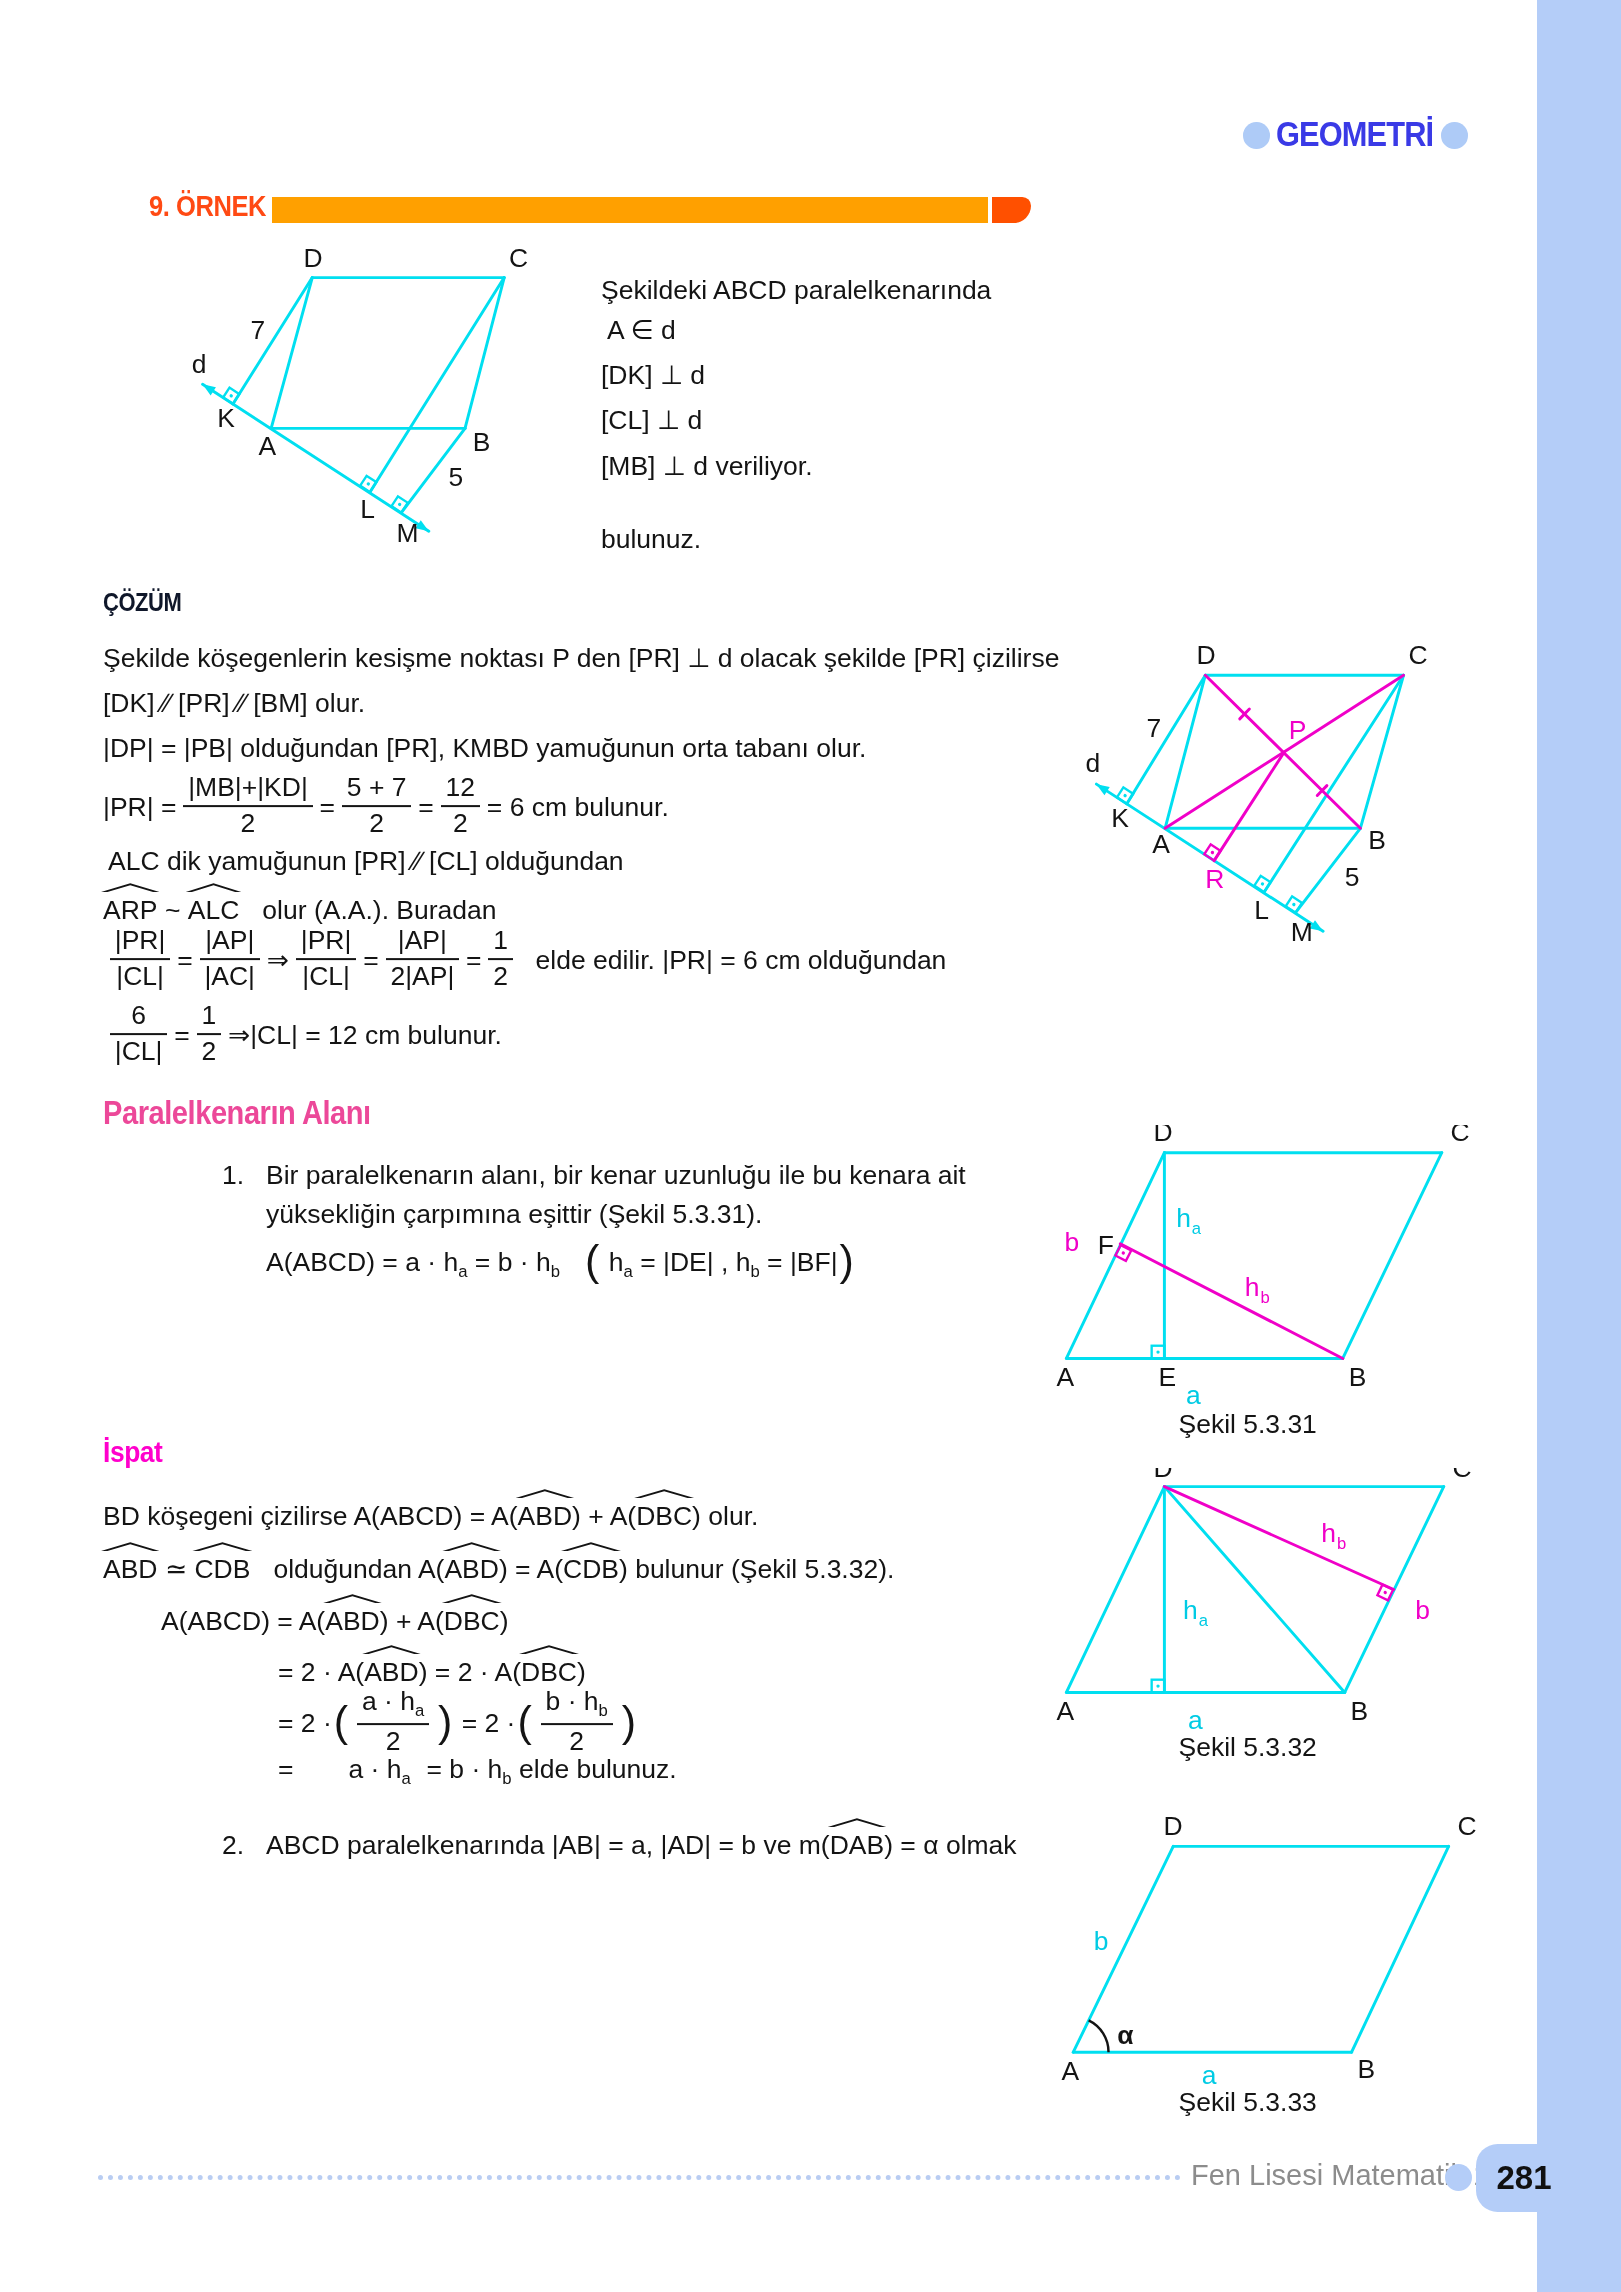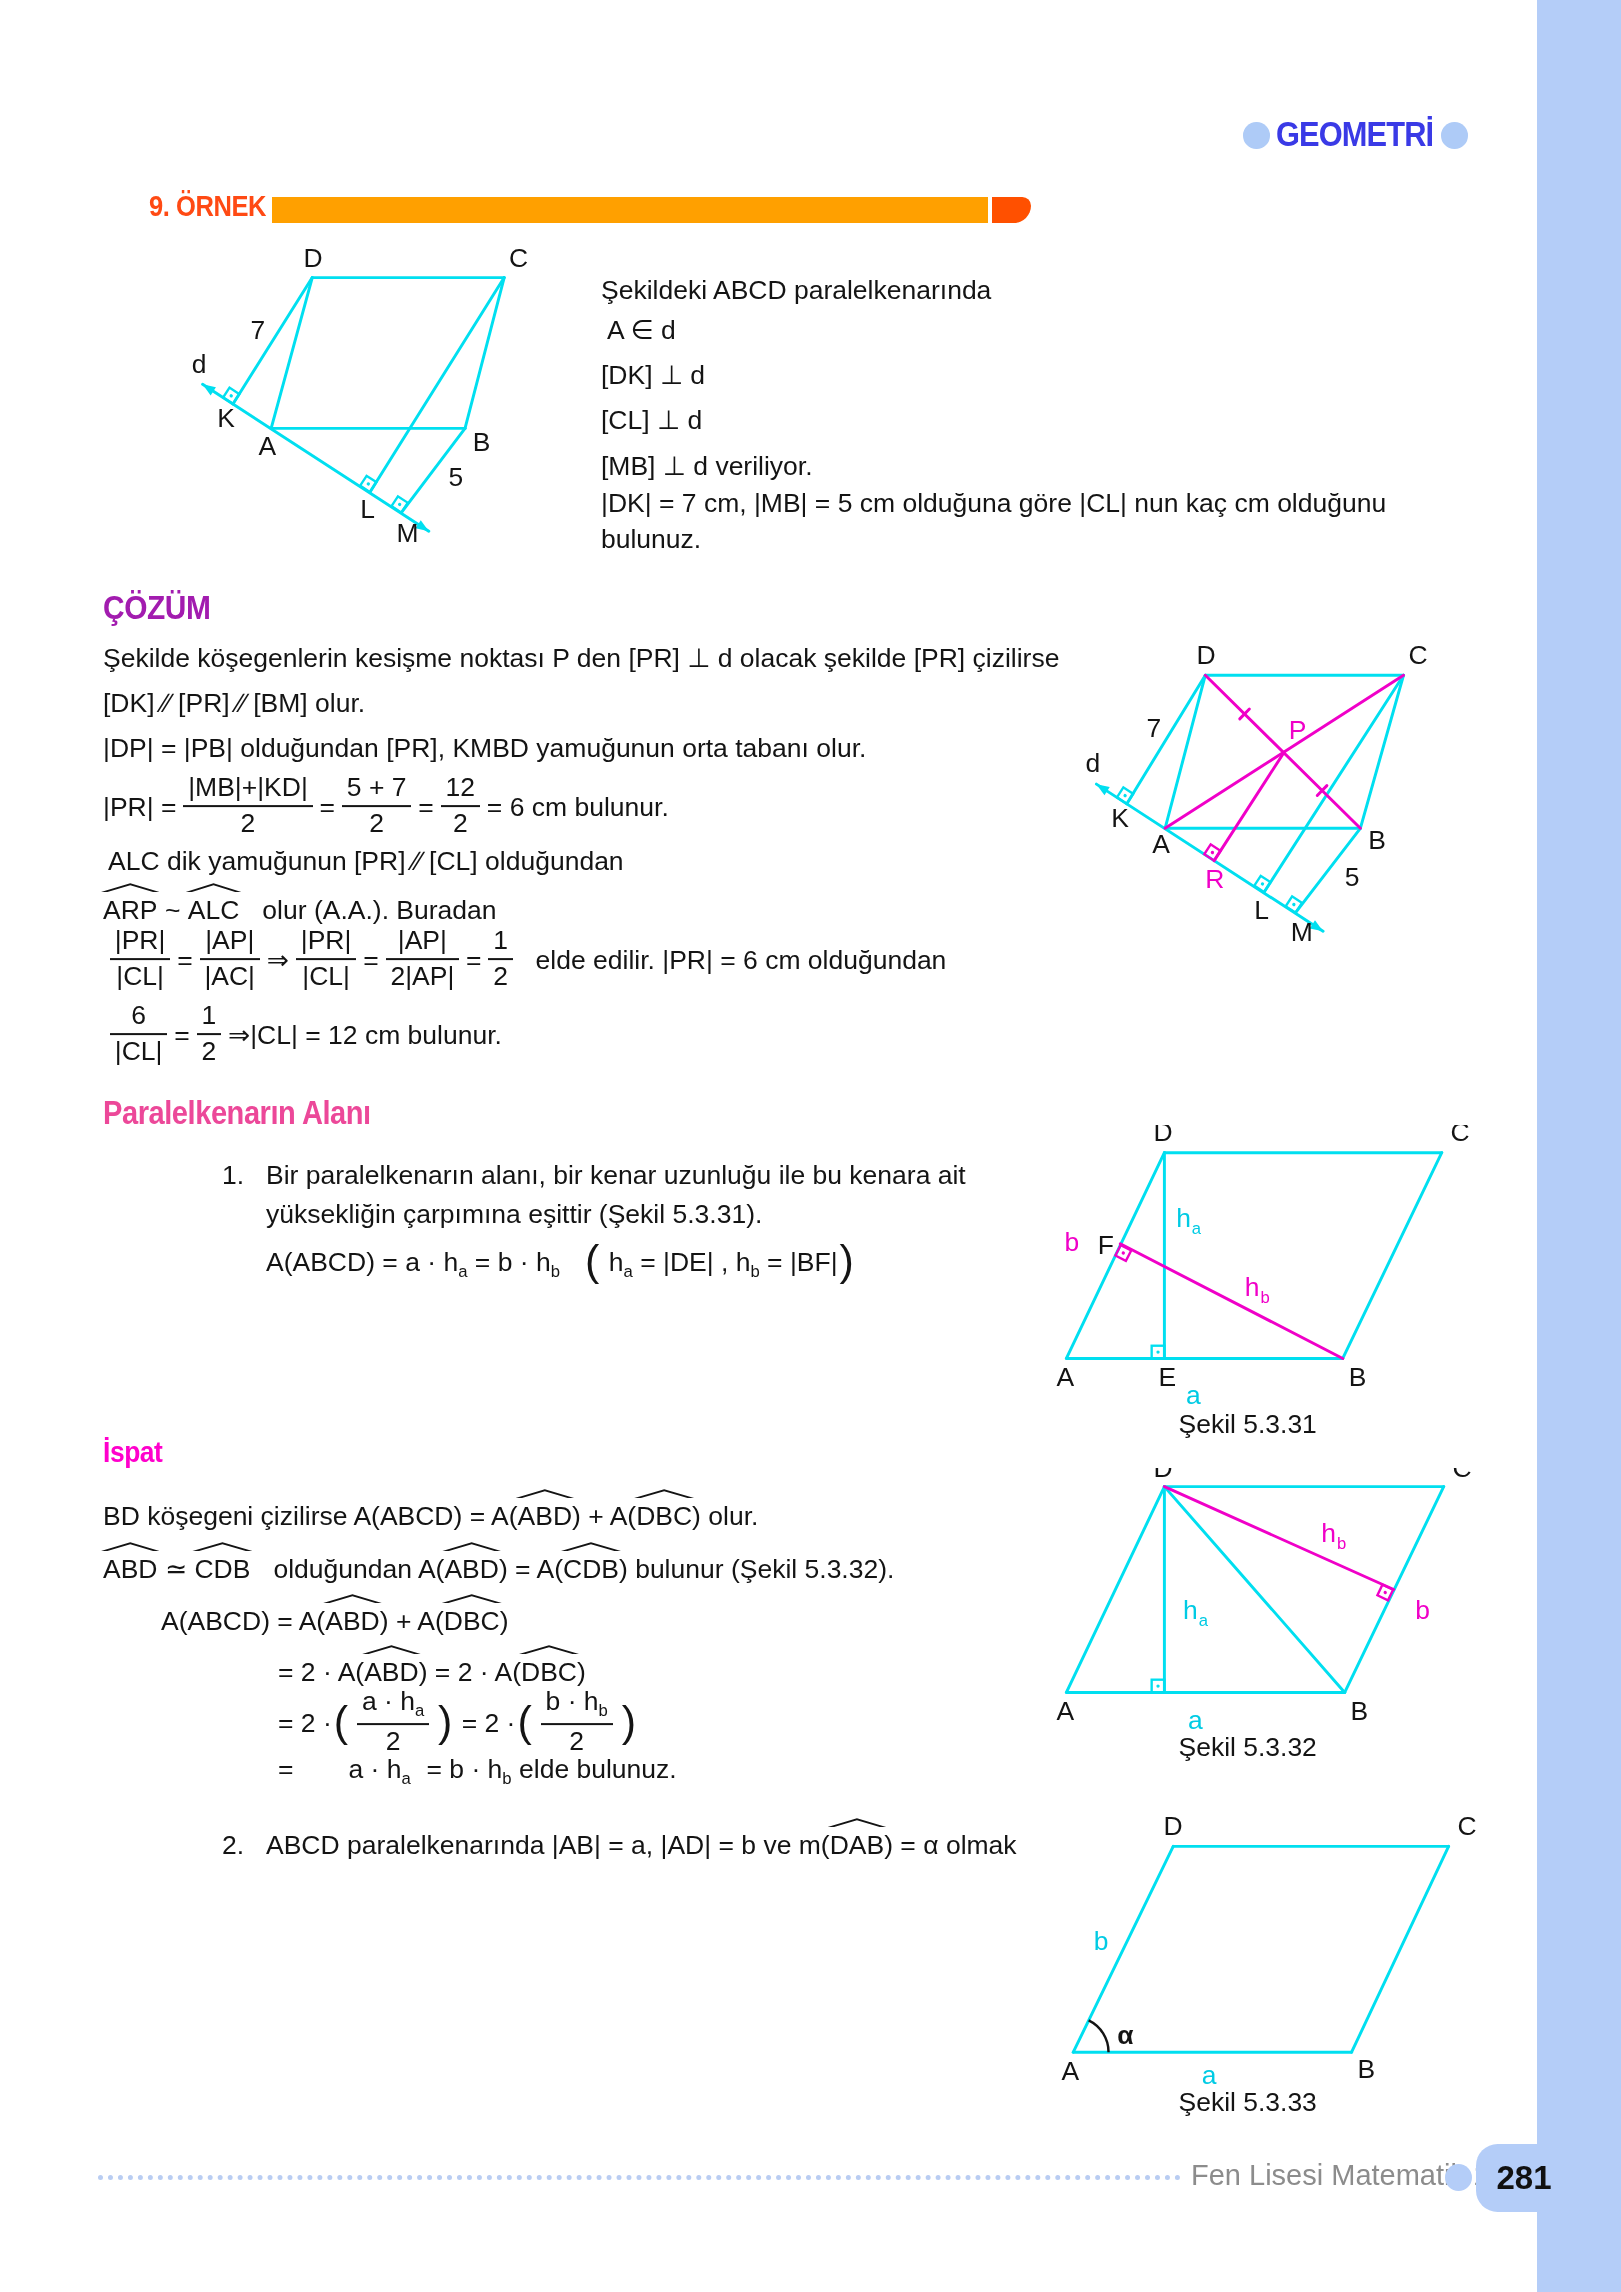--- a/index.html
+++ b/index.html
@@ -4,21 +4,21 @@
 <style>
   html,body { margin:0; padding:0; background:#e9e9e9; }
   .page {
     position:relative; width:1621px; height:2293px; background:#ffffff;
     font-family:"Liberation Sans","DejaVu Sans",sans-serif; color:#141414;
     overflow:hidden; margin:0 auto;
   }
   .abs { position:absolute; white-space:nowrap; }
   .t  { font-size:26.5px; line-height:1.25; }
   .cond { display:inline-block; transform:scaleX(.88); transform-origin:0 50%; }
-  .h-green { font-size:34px; font-weight:bold; color:#a21caf; letter-spacing:-0.5px; }
+  .h-green { font-size:25px; font-weight:bold; color:#0f172a; letter-spacing:-0.5px; }
   .h-green-big { font-size:33px; font-weight:bold; color:#ec4899; letter-spacing:-0.5px; }
   .h-magenta { font-size:30px; font-weight:bold; color:#ff00cc; letter-spacing:-0.5px; }
   .geo-title { font-size:35px; font-weight:bold; color:#3a3ae6; letter-spacing:-1px; }
   .blue-dot { position:absolute; width:26.5px; height:26.5px; border-radius:50%; background:#aecbf7; }
   .ornek-label { font-size:29px; font-weight:bold; color:#ff4a14; letter-spacing:-0.5px; }
   .bar-orange { position:absolute; background:#ffa000; }
   .bar-orange-dark { position:absolute; background:#ff5000; border-radius:0 9.8px 19.6px 0; }
   .sidebar { position:absolute; right:0; top:0; width:84px; height:2293px; background:#b4cdf8; }
 
   
@@ -100,21 +100,20 @@
     <text class="fl" x="8" y="130">d</text>
     <text class="fl" x="68" y="96">7</text>
     <text class="fl" x="270" y="246">5</text>
   </svg>
 
   <div class="abs t" style="left:601px; top:274px;">Şekildeki ABCD paralelkenarında</div>
   <div class="abs t" style="left:607px; top:314px;">A ∈ d</div>
   <div class="abs t" style="left:601px; top:359px;">[DK] ⊥ d</div>
   <div class="abs t" style="left:601px; top:404px;">[CL] ⊥ d</div>
   <div class="abs t" style="left:601px; top:450px;">[MB] ⊥ d veriliyor.</div>
-  <div class="abs t" style="left:601px; top:487px;">|DK| = 7 cm,  |MB| = 5 cm  olduğuna göre  |CL|  nun kaç cm olduğunu</div>
   <div class="abs t" style="left:601px; top:523px;">bulunuz.</div>
 
   <div class="abs h-green" style="left:103px; top:588px;"><span class="cond">ÇÖZÜM</span></div>
   <div class="abs t" style="left:103px; top:642px;">Şekilde köşegenlerin kesişme noktası P den [PR] ⊥ d olacak şekilde [PR] çizilirse</div>
   <div class="abs t" style="left:103px; top:687px;text-align:right;">[DK] ∕∕ [PR] ∕∕ [BM] olur.</div>
   <div class="abs t" style="left:103px; top:732px;">|DP| = |PB| olduğundan [PR],  KMBD yamuğunun orta tabanı olur.</div>
 
   <div class="abs t" style="left:103px; top:776px;">
     <span>|PR| =</span><span class="frac"><span class="num">|MB|+|KD|</span><span class="den">2</span></span><span>=</span><span class="frac"><span class="num">5 + 7</span><span class="den">2</span></span><span>=</span><span class="frac"><span class="num">12</span><span class="den">2</span></span><span>= 6 cm bulunur.</span>
   </div>

